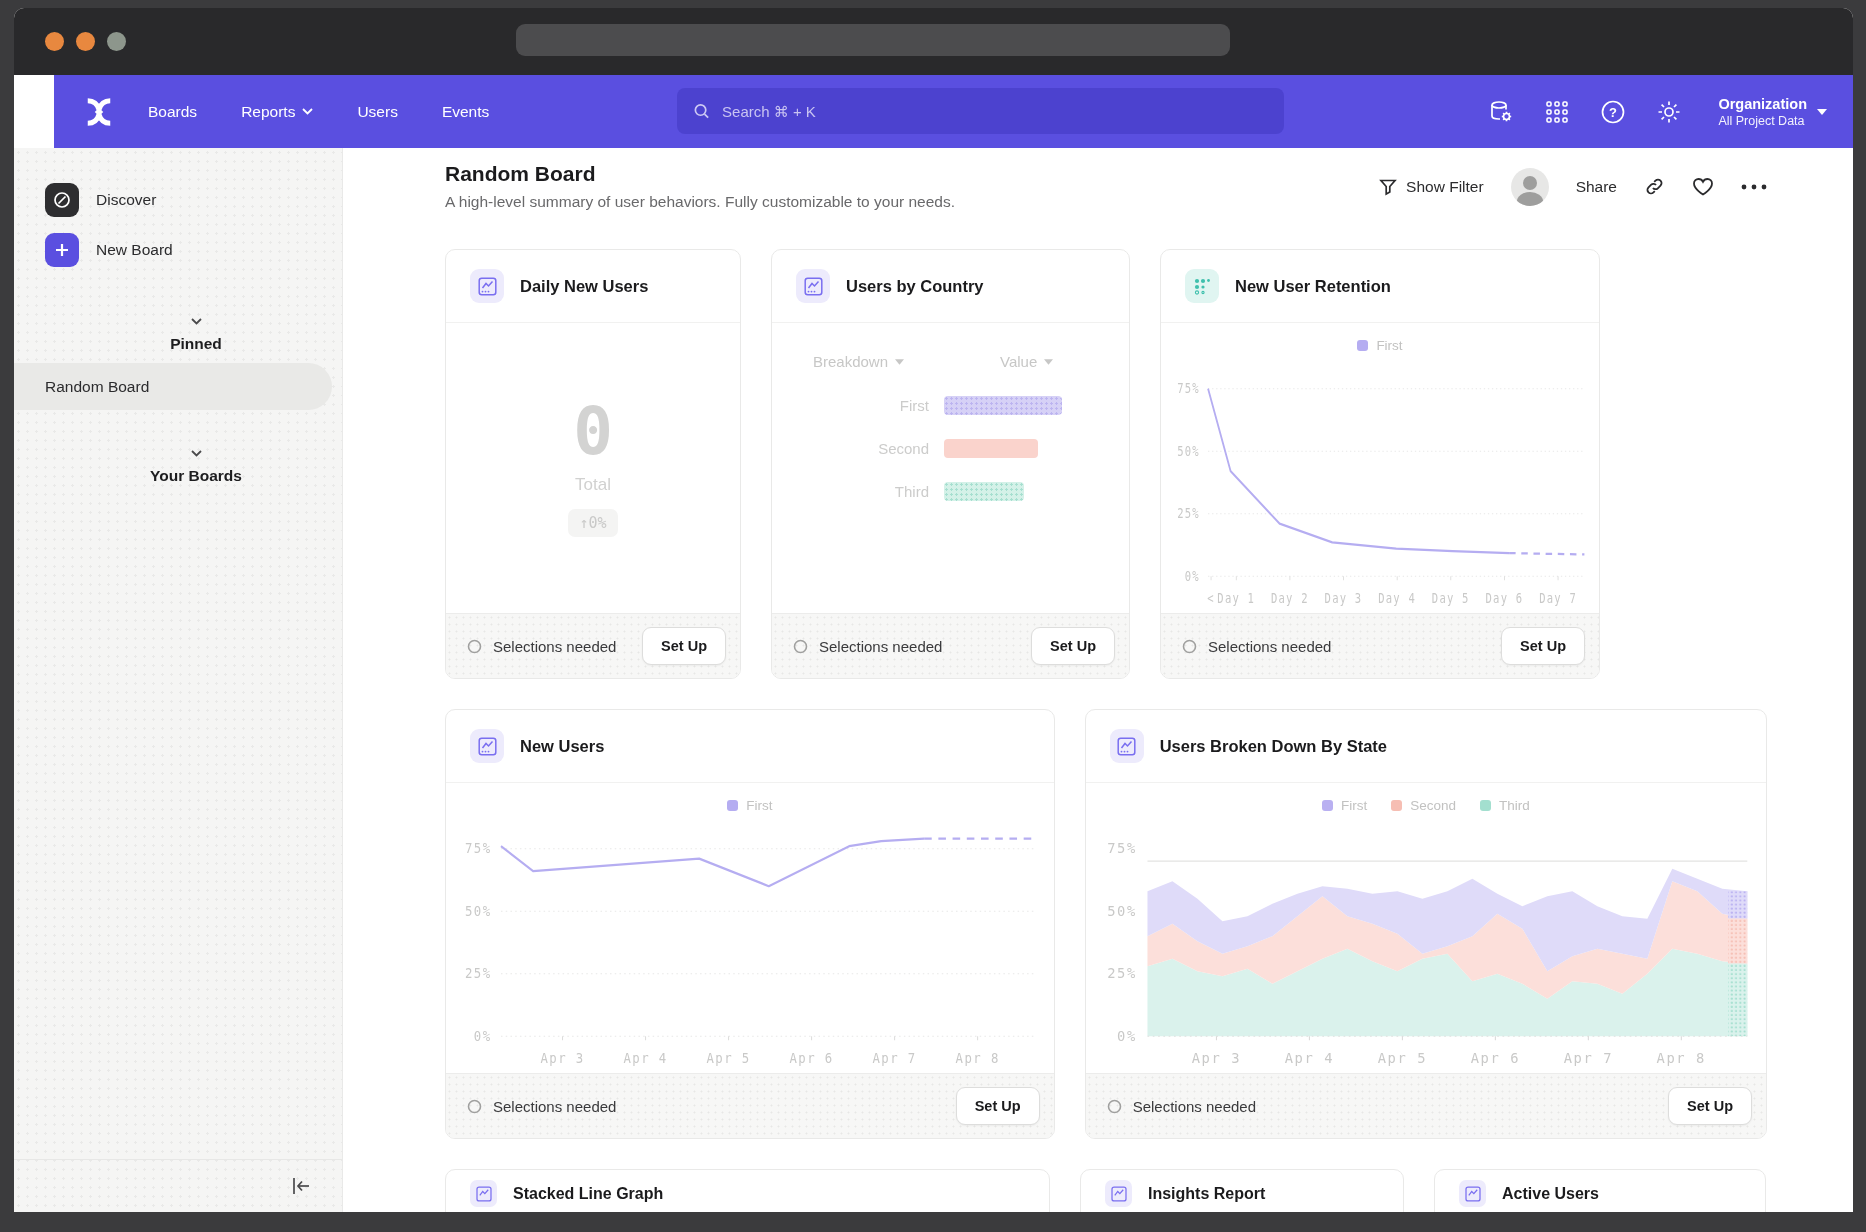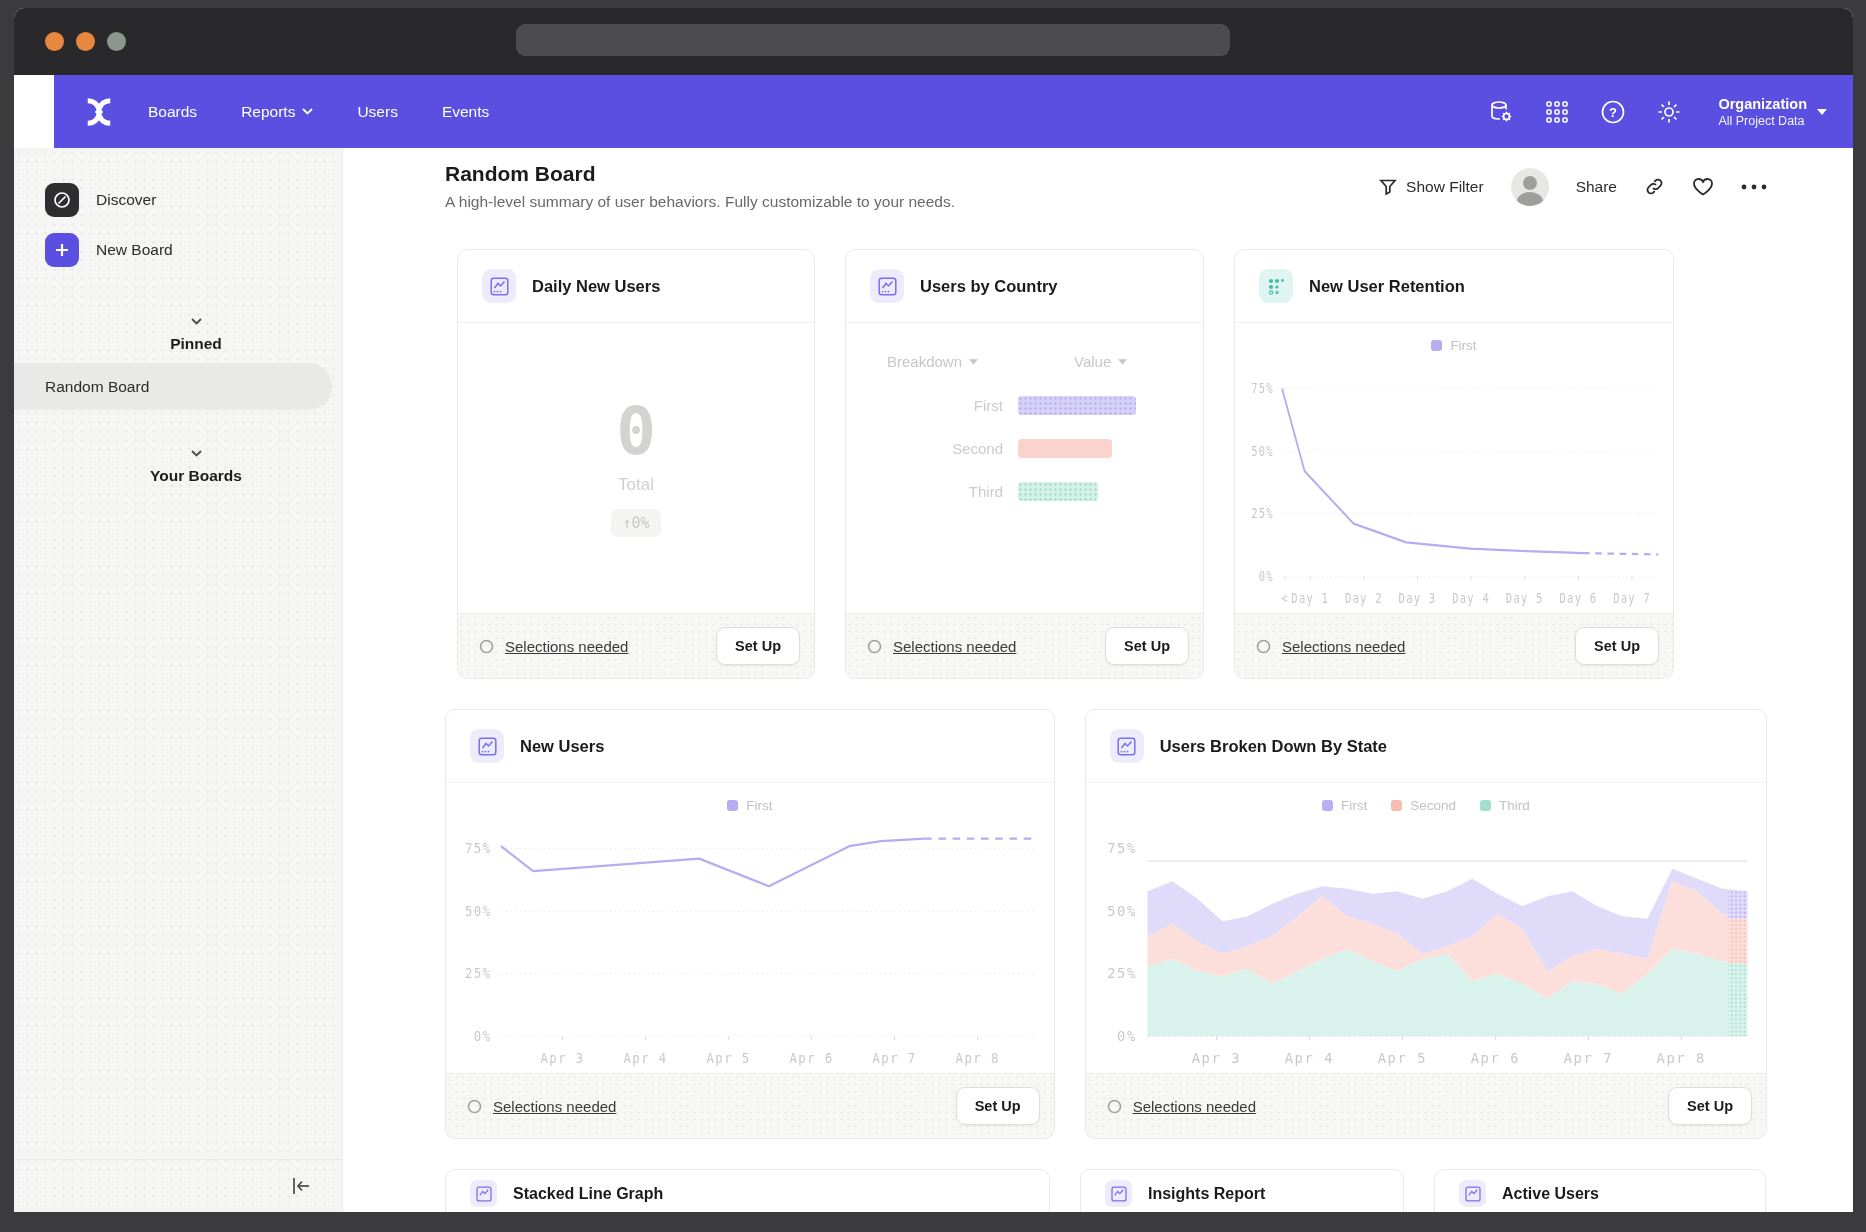--- a/index.html
+++ b/index.html
@@ -55,21 +55,21 @@
   .card{background:#fff;border:1px solid #e9e9e8;border-radius:10px;display:flex;flex-direction:column;
         overflow:hidden;box-sizing:border-box;}
   .card-header{height:72px;flex:none;display:flex;align-items:center;gap:16px;padding:0 24px;border-bottom:1px solid #f1f1f0;}
   .card-icon{width:34px;height:34px;border-radius:9px;background:#edebfc;display:flex;align-items:center;justify-content:center;flex:none;}
   .card-icon.teal{background:#e0f5f1;}
   .card-title{font-size:16.5px;font-weight:700;color:#1b1b1d;}
   .card-body{flex:1;position:relative;display:flex;flex-direction:column;min-height:0;}
   .card-footer{height:64px;flex:none;border-top:1px solid #ececeb;background:#f7f7f6;display:flex;align-items:center;
                justify-content:space-between;padding:0 14px 0 21px;
                background-image:radial-gradient(circle,#e7e7e6 .9px,transparent 1.1px);background-size:7px 7px;}
-  .status{display:flex;align-items:center;gap:11px;font-size:15px;color:#3a3a3c;text-decoration:underline;}
+  .status{display:flex;align-items:center;gap:11px;font-size:15px;color:#3a3a3c;}
   .setup-btn{height:38px;padding:0 18px;border-radius:9px;background:#fff;border:1px solid #dddddc;
              font-size:14.5px;font-weight:700;color:#1b1b1d;font-family:inherit;box-shadow:0 1px 2px rgba(0,0,0,.05);}
   .h430{height:430px;}
   .row3 .card{height:160px;}
   .row3 .card-header{align-items:center;padding-top:10px;height:auto;border-bottom:none;}
   .row3 .card-icon{width:27px;height:27px;border-radius:7px;}
   .row3 .card-title{font-size:16px;}
   
   .kpi{align-items:center;justify-content:center;gap:2px;}
   .kpi-value{font-size:66px;font-weight:600;color:#d3d3d2;line-height:1;
@@ -126,20 +126,27 @@
         <svg class="ic" width="11" height="7" viewBox="0 0 11 7">
             <path d="M1,1 L5.5,5.5 L10,1" stroke="#fff" stroke-width="1.8" fill="none"></path>
           </svg>
       </span>
       <span class="nav-item">
           <span>Users</span>
         </span>
       <span class="nav-item">
           <span>Events</span>
         </span>
+    </div>
+    <div class="search">
+      <svg class="ic" width="18" height="18" viewBox="0 0 18 18">
+        <circle cx="8" cy="8" r="5.5" stroke="#cdc9f4" stroke-width="1.8" fill="none"></circle>
+        <line x1="12.2" y1="12.2" x2="16" y2="16" stroke="#cdc9f4" stroke-width="1.8"></line>
+      </svg>
+      <input placeholder="Search ⌘ + K" style="">
     </div>
     <div class="nav-right">
       <span class="nav-icon">
         <svg class="ic" width="26" height="26" viewBox="0 0 26 26" fill="none" stroke="#fff" stroke-width="1.7">
           <ellipse cx="11" cy="6" rx="7" ry="3"></ellipse>
           <path d="M4,6 V17 C4,18.7 7.1,20 11,20 L12,20"></path>
           <path d="M18,6 V10.5"></path>
           <circle cx="18.5" cy="17.5" r="3"></circle>
           <path d="M18.5,12.8 V14 M18.5,21 V22.2 M13.8,17.5 H15 M22,17.5 H23.2 M15.2,14.2 L16,15 M21,20 L21.8,20.8 M21.8,14.2 L21,15 M16,20 L15.2,20.8"></path>
         </svg>
@@ -262,21 +269,21 @@
                 <circle cx="3" cy="3" r="2.4" fill="#2b2b2d"></circle>
                   <circle cx="13" cy="3" r="2.4" fill="#2b2b2d"></circle>
                   <circle cx="23" cy="3" r="2.4" fill="#2b2b2d"></circle>
               </svg>
             </span>
           </div>
         </div>
 
         <div class="cards-row">
 
-          <div class="card h430" style="width:358px;margin-left:12px;">
+          <div class="card h430" style="width:296px;">
             <div class="card-header">
               <span class="card-icon">
                 <svg class="ic" width="19" height="19" viewBox="0 0 19 19" fill="none" stroke="#7a6ff0" stroke-width="1.5">
                   <rect x="1.2" y="1.2" width="16.6" height="16.6" rx="2.5"></rect>
                   <path d="M4.5,11 L8,6.5 L10.5,9 L14.5,4.5"></path>
                   <path d="M4.5,14.6 h.01 M7.5,14.6 h.01 M10.5,14.6 h.01" stroke-linecap="round" stroke-width="1.8"></path>
                 </svg>
               </span>
               <span class="card-title">Daily New Users</span>
             </div>

